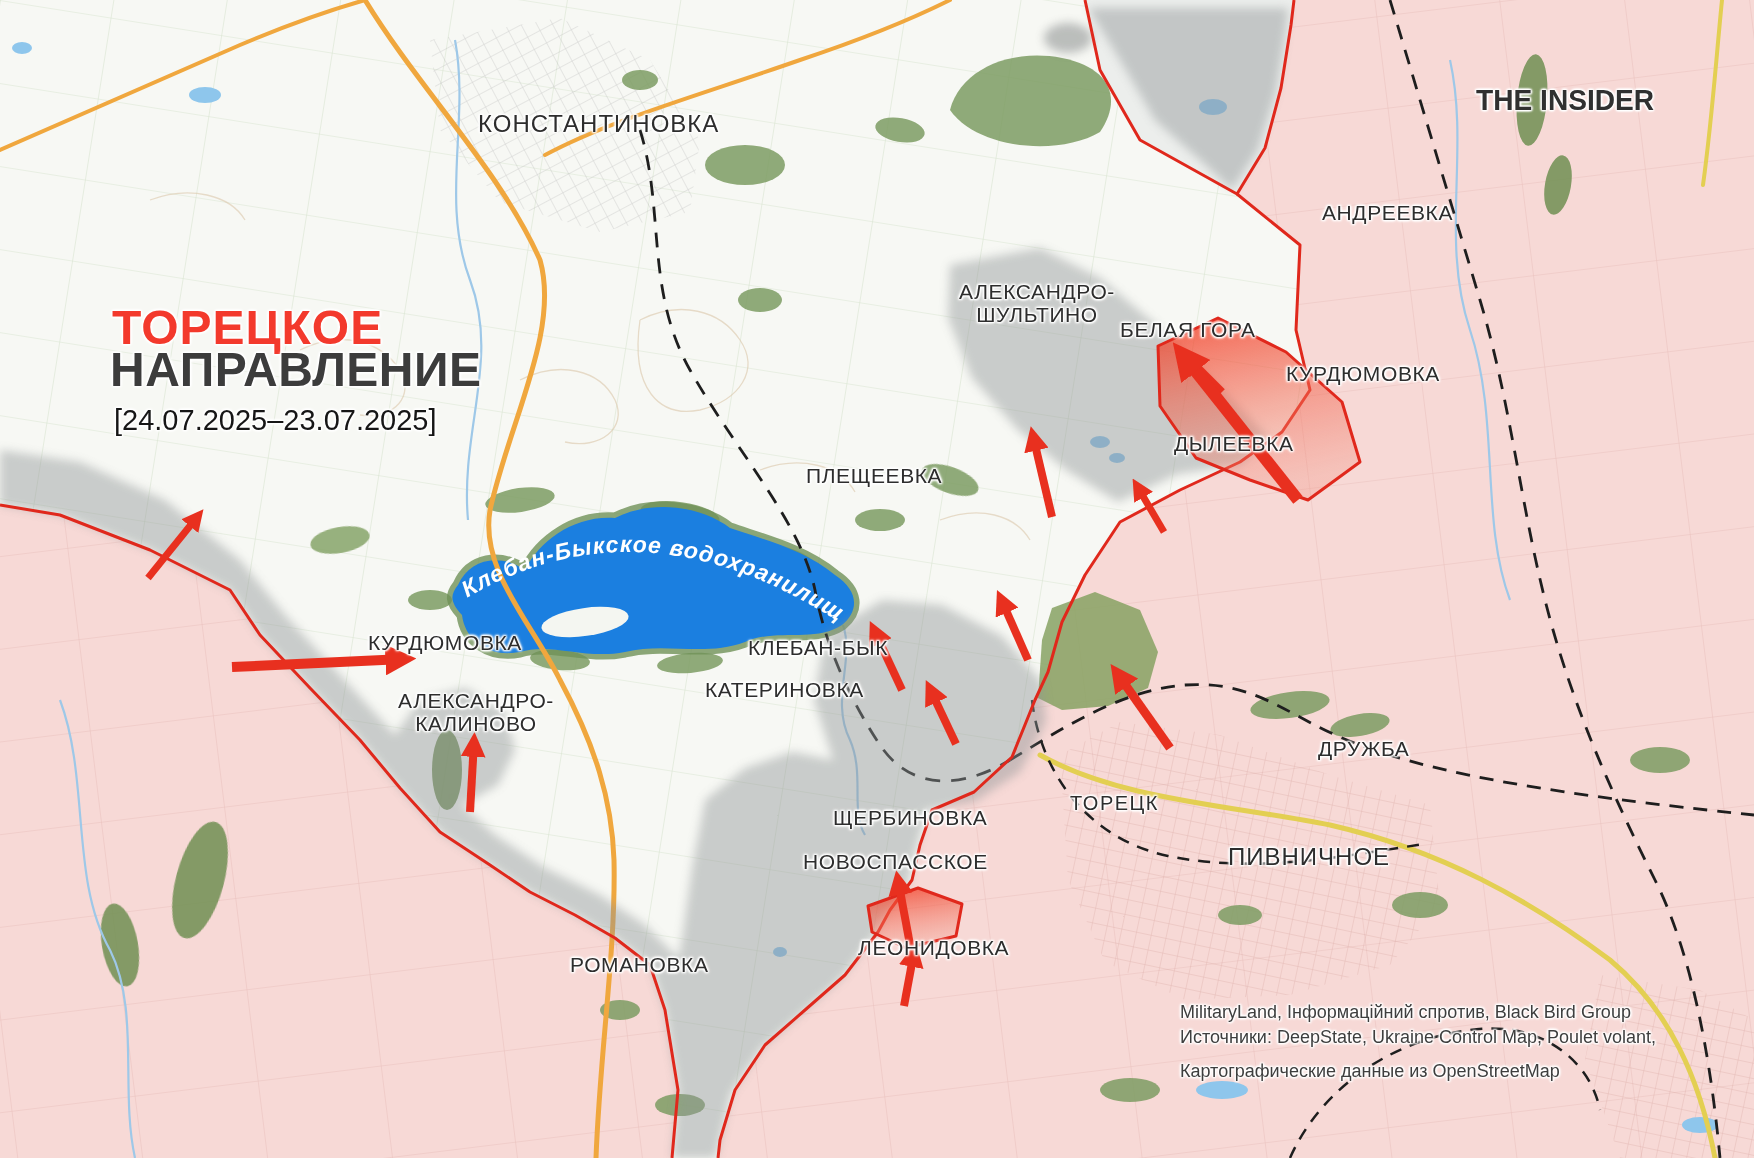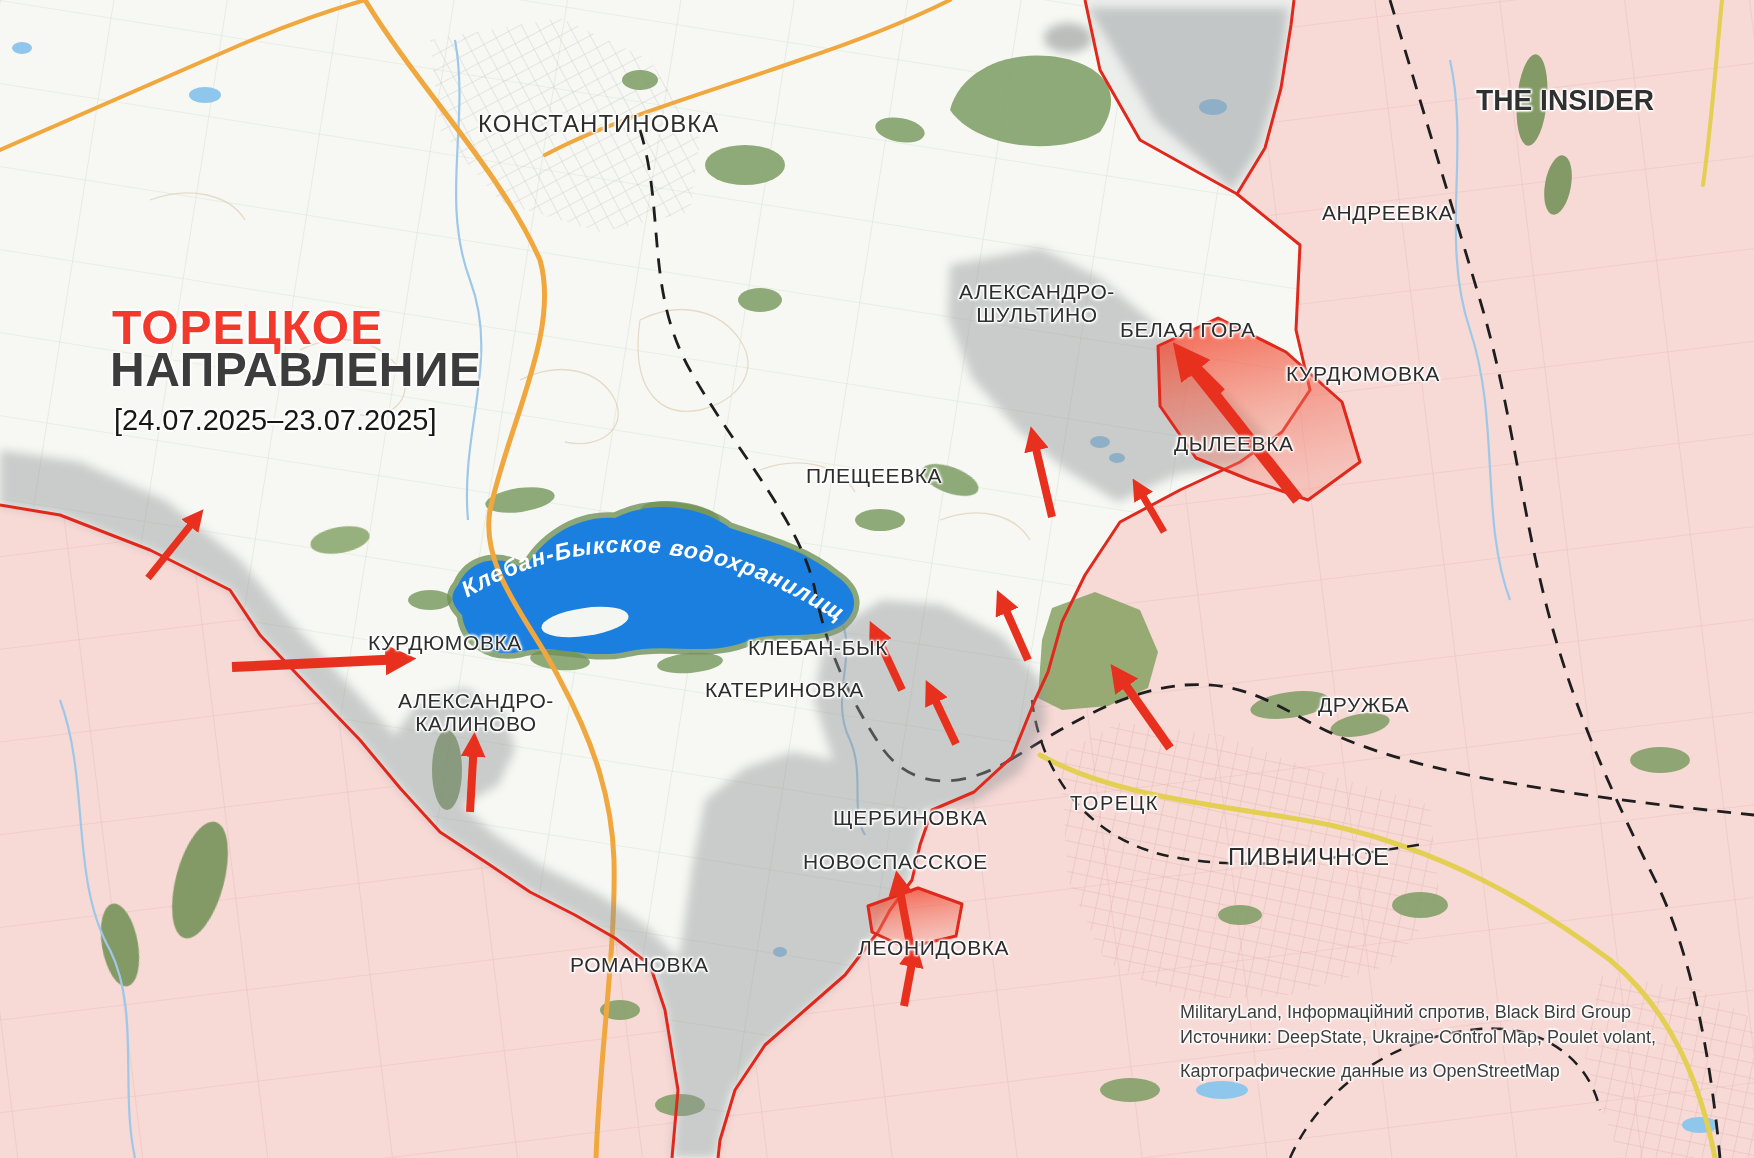--- a/index.html
+++ b/index.html
@@ -208,21 +208,21 @@
   <div class="city halo" style="left:368px;top:631px;">КУРДЮМОВКА</div>
   <div class="city wrap2 halo" style="left:476px;top:689px;width:185px;">АЛЕКСАНДРО-КАЛИНОВО</div>
   <div class="city halo" style="left:748px;top:636px;">КЛЕБАН-БЫК</div>
   <div class="city halo" style="left:705px;top:678px;">КАТЕРИНОВКА</div>
   <div class="city halo" style="left:833px;top:806px;">ЩЕРБИНОВКА</div>
   <div class="city halo" style="left:803px;top:850px;">НОВОСПАССКОЕ</div>
   <div class="city halo" style="left:858px;top:936px;">ЛЕОНИДОВКА</div>
   <div class="city halo" style="left:570px;top:953px;">РОМАНОВКА</div>
   <div class="city c-xl halo" style="left:1070px;top:792px;">ТОРЕЦК</div>
   <div class="city c-lg halo" style="left:1228px;top:843px;">ПИВНИЧНОЕ</div>
-  <div class="city halo" style="left:1318px;top:693px;">ДРУЖБА</div>
+  <div class="city halo" style="left:1318px;top:737px;">ДРУЖБА</div>
 
   <div class="sources halo">
     <div>MilitaryLand, Інформаційний спротив, Black Bird Group</div>
     <div>Источники: DeepState, Ukraine Control Map, Poulet volant,</div>
     <div class="src3">Картографические данные из OpenStreetMap</div>
   </div>
 
 </div>
 
 </body></html>

